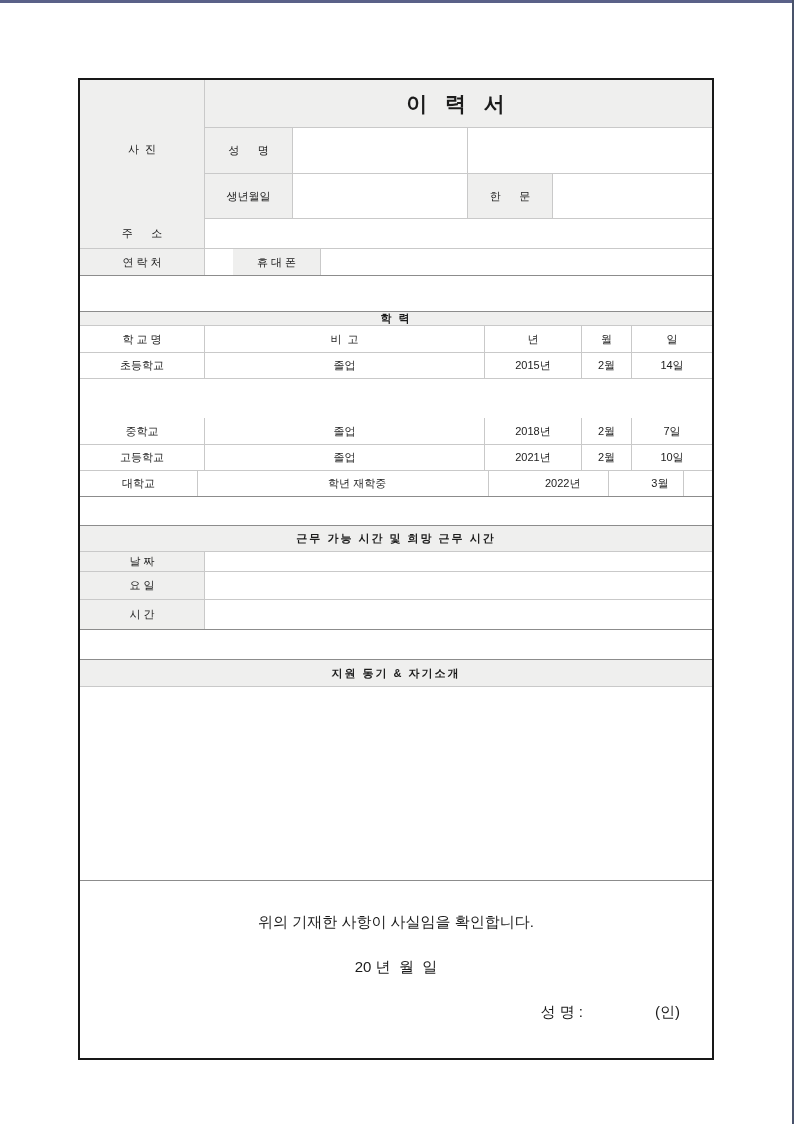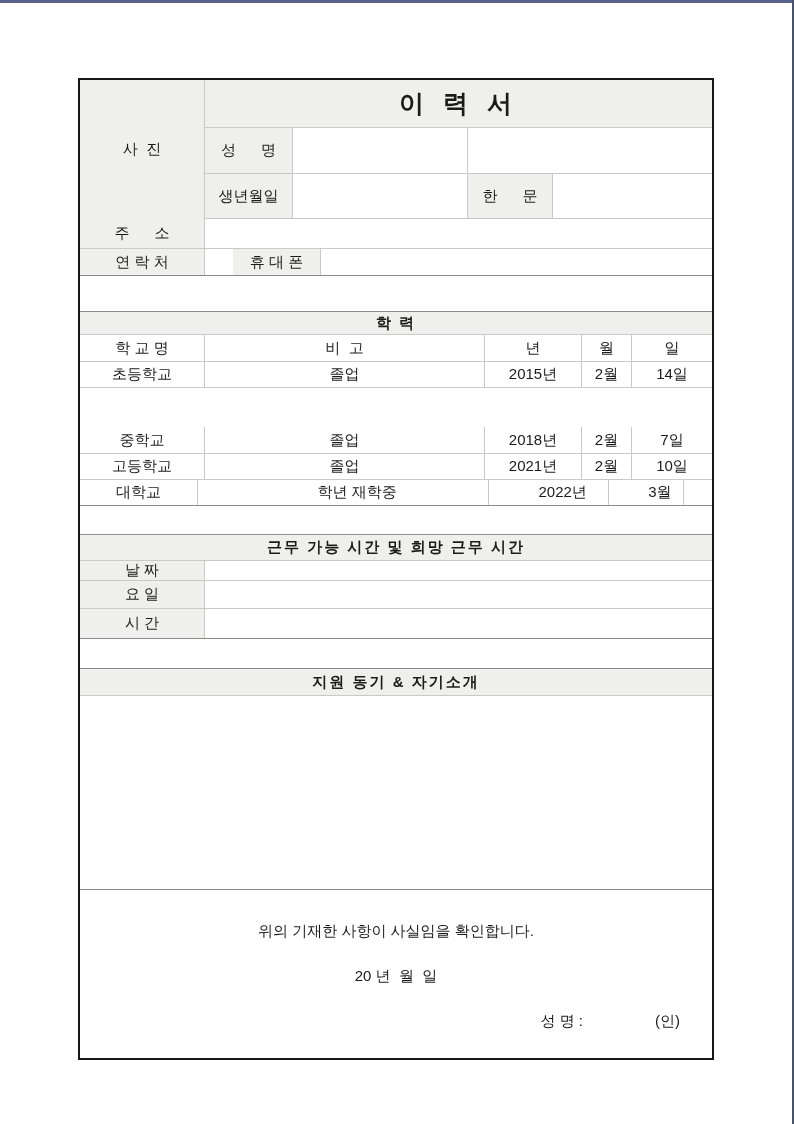--- a/index.html
+++ b/index.html
@@ -13,51 +13,51 @@
   .right-strip{ position:absolute; right:0; top:0; width:2px; height:1124px; }
 
   .sheet {
     position:absolute; left:78px; top:78px; width:636px; height:982px;
     border:2px solid #181818; background:#fff;
     display:flex; flex-direction:column;
   }
   .row { display:flex; flex-direction:row; width:100%; }
   .cell {
     display:flex; align-items:center; justify-content:center;
-    white-space:pre; font-size:15px; overflow:hidden;
+    white-space:pre; font-size:11px; overflow:hidden;
   }
   .g  { background:#efefee; }
   .br { border-right:1px solid #c9c9c9; }
   .bb { border-bottom:1px solid #c9c9c9; }
   .bbm{ border-bottom:1px solid #8c8c8c;gap:28px; }
 
   
   .top-block { height:139px; }
   .photo-cell { width:125px; }
   .top-right { flex:1; display:flex; flex-direction:column; }
   .title-row { height:48px; }
-  .title-cell { flex:1; font-size:25px; font-weight:bold; letter-spacing:6px; }
+  .title-cell { flex:1; font-size:21px; font-weight:bold; letter-spacing:6px; }
   .id-row { height:46px; }
   .id-row2 { height:45px; }
   .lblB { width:88px; }
   .inpC { width:175px; background:#fff; }
   .lblD { width:85px; }
   .inpE { flex:1; background:#fff; }
 
   .addr-row { height:30px;gap:32px; }
   .contact-row { height:27px; }
   .colA { width:125px; }
   .val { flex:1; background:#fff; }
 
   .spacer1 { height:36px; background:#fff; }
   .spacer2 { height:29px; background:#fff; }
   .spacer3 { height:30px; background:#fff; }
 
   .sec-header { justify-content:center; font-weight:bold; letter-spacing:2px; }
-  .edu-header { height:23px; }
+  .edu-header { height:14px; }
   .edu-cols { height:27px; }
   .edu-row-1 { height:26px; }
   .edu-row-2 { height:27px;margin-top:39px; }
   .edu-row-3 { height:26px; }
   .edu-row-4 { height:26px; }
   .edu-notes { width:280px; }
   .edu-year  { width:97px; }
   .edu-month { width:50px; }
   .edu-day   { flex:1; }
 

